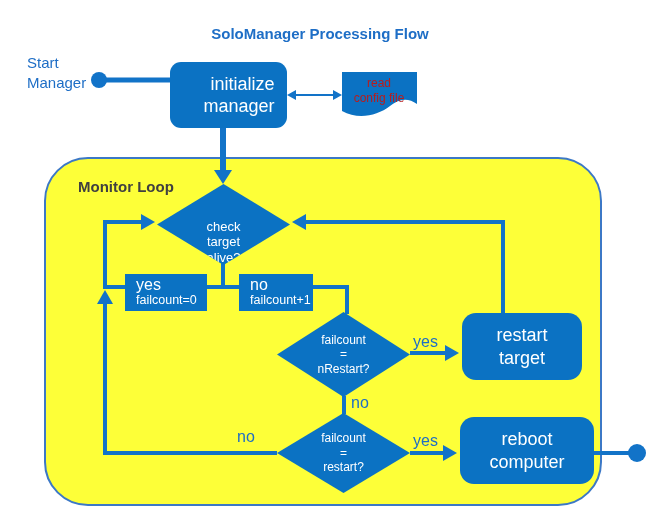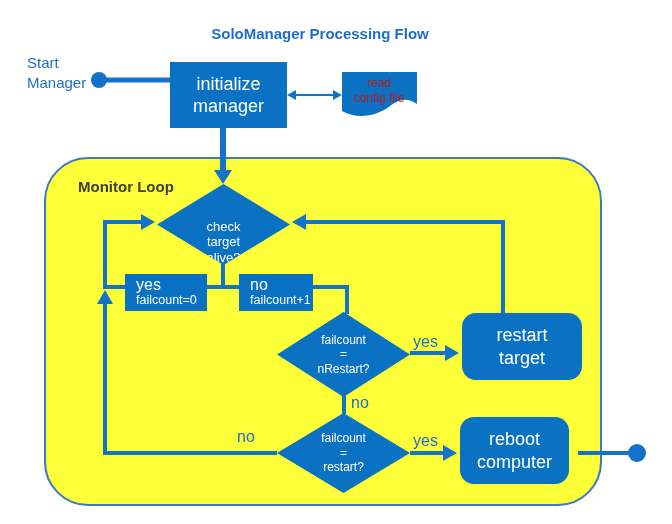--- a/index.html
+++ b/index.html
@@ -23,27 +23,27 @@
     box-sizing:border-box; z-index:1;
   }
   .loop-label {
     left:78px; top:178px; font-size:15px; font-weight:bold; color:#404040; z-index:3;
   }
   svg.wires { left:0; top:0; z-index:2; }
   .node {
     display:flex; align-items:center; justify-content:center; text-align:center;
     background:#0b72c3; color:#ffffff; z-index:3; box-sizing:border-box;
   }
-  .rbox { border-radius:0; }
+  .rbox { border-radius:11px;text-align:right; }
   .rbox-lg { border-radius:14px; }
   .n-init   { left:170px; top:62px;  width:117px; height:66px; font-size:18px; line-height:1.25; }
   .n-init span { width:92px; }
   .n-restart{ left:462px; top:313px; width:120px; height:67px; font-size:18px; line-height:1.25; }
   .n-restart span { width:72px; }
-  .n-reboot { left:460px; top:417px; width:109px; height:67px; font-size:18px; line-height:1.25; }
+  .n-reboot { left:460px; top:417px; width:134px; height:67px; font-size:18px; line-height:1.25; }
   .n-reboot span { width:86px; }
   .diamond {
     clip-path:polygon(50% 0%, 100% 50%, 50% 100%, 0% 50%);
     border-radius:0;
   }
   .n-check  { left:157px; top:184px; width:133px; height:81px; font-size:13px; line-height:1.18;align-items:flex-end; }
   .n-check span { width:60px; }
   .d-small  { font-size:12px; line-height:1.2; flex-direction:column; }
   .n-nrestart { left:277px; top:312px; width:133px; height:85px; }
   .n-nreboot  { left:277px; top:413px; width:133px; height:80px; }

